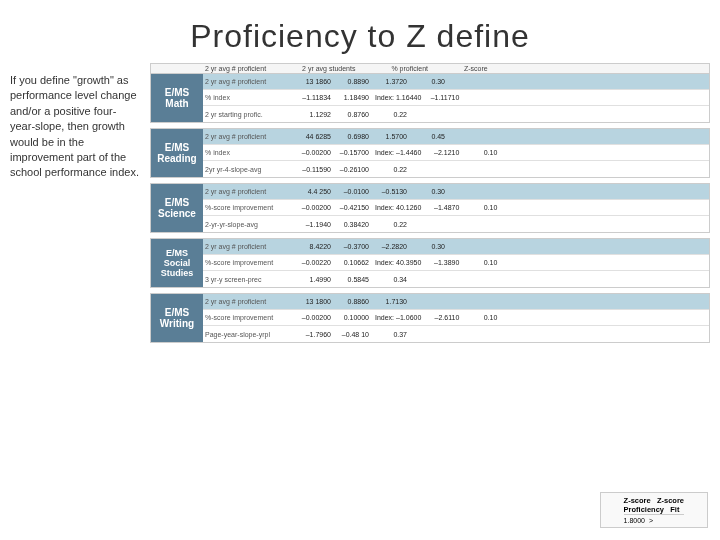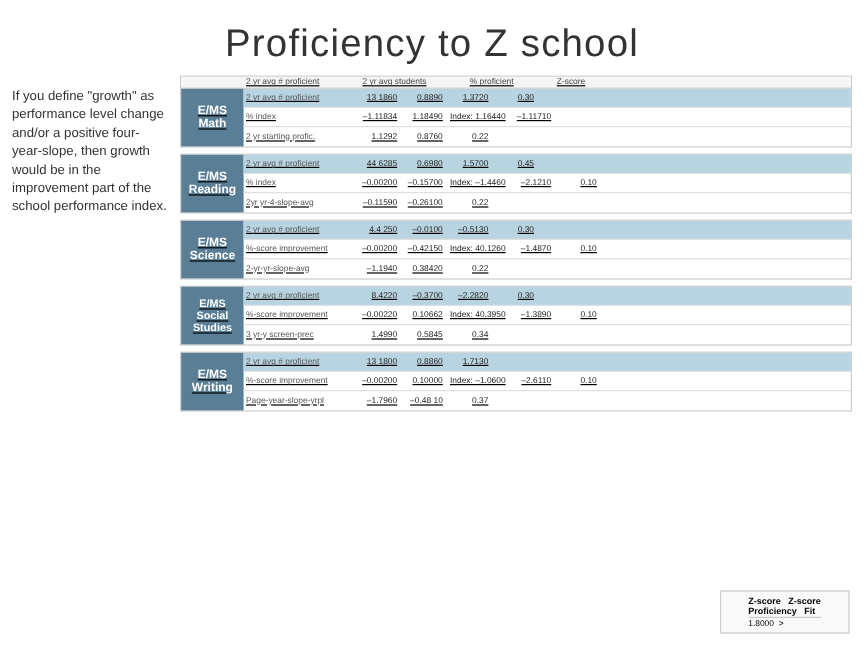--- a/index.html
+++ b/index.html
@@ -41,21 +41,20 @@
       flex: 1;
       display: flex;
       flex-direction: column;
       gap: 5px;
     }
 
     
     .subject-block {
       background: #fff;
       border: 1px solid #ccc;
-      text-decoration: underline;
     }
 
     .subject-label {
       background: #6d8fa0;
       color: #fff;
       font-size: 10px;
       font-weight: bold;
       text-align: center;
       width: 52px;
       display: flex;
@@ -121,21 +120,21 @@
       display: flex;
       gap: 4px;
       font-size: 7px;
     }
 
     .blue-row { background: #b8d4e0; }
   </style>
 </head>
 <body>
 
-<h1 class="page-title">Proficiency to Z school</h1>
+<h1 class="page-title">Proficiency to Z define</h1>
 
 <div class="main-layout">
   <div class="left-panel">
     <p>If you define "growth" as performance level change and/or a positive four-year-slope, then growth would be in the improvement part of the school performance index.</p>
   </div>
 
   <div class="right-panel">
 
     <div class="subject-block">
       <div style="display:flex;background:#f5f5f5;border-bottom:1px solid #ccc;font-size:7px;color:#444;padding:1px 2px 1px 54px;gap:36px;">

